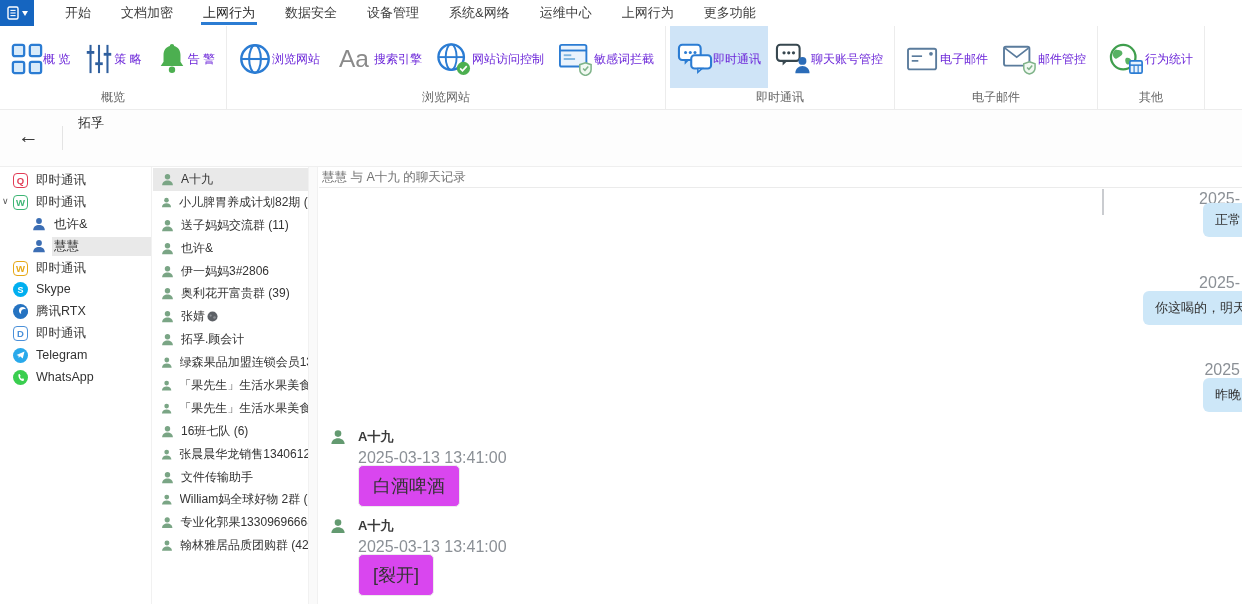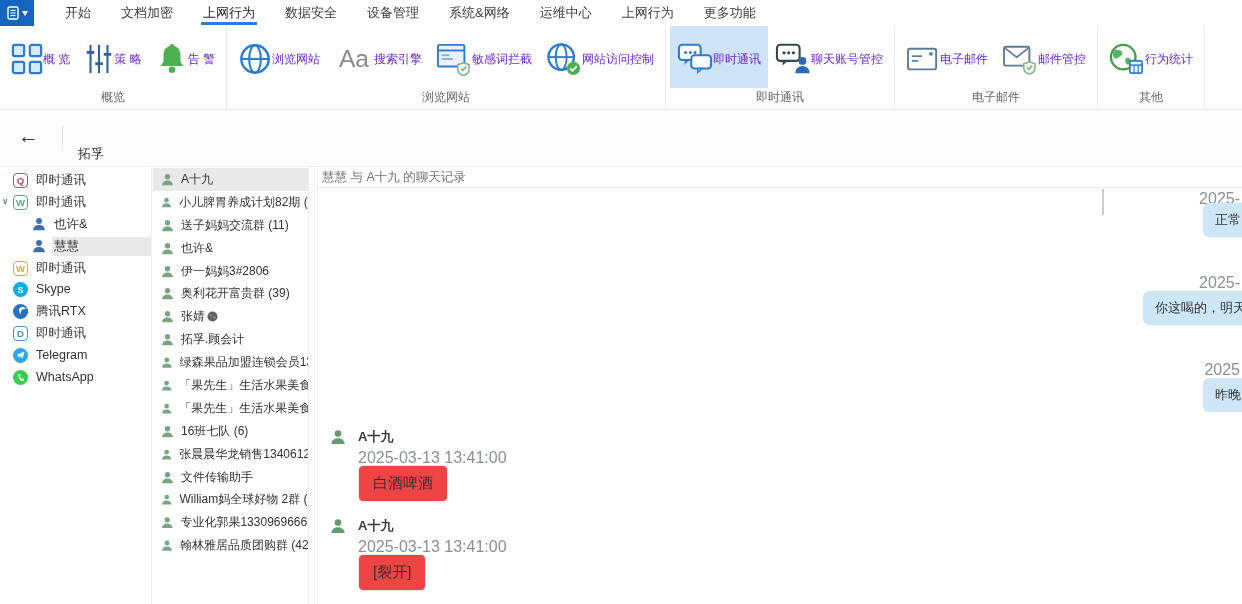--- a/index.html
+++ b/index.html
@@ -22,21 +22,21 @@
   .rbtn { display:flex; flex-direction:row; align-items:center; padding:4px 7px 0; cursor:pointer; }
   .rbtn .ric { height:40px; display:flex; align-items:center; justify-content:center; }
   .rbtn .rlabel { font-size:12px; color:#6d28d9; white-space:nowrap; margin-top:1px; }
   .rbtn.active { background:#cfe4f7; }
   .glabel { font-size:12px; color:#666; text-align:center; height:21px; line-height:19px; }
 
   
   .crumb { position:absolute; top:110px; left:0; right:0; height:57px; background:#fdfdfd; border-bottom:1px solid #efefef; }
   .back { position:absolute; left:18px; top:14px; font-size:21px; color:#3c3c3c; cursor:pointer; }
   .crumb-div { position:absolute; left:62px; top:16px; width:1px; height:24px; background:#e4e4e4; }
-  .crumb-title { position:absolute; left:78px; top:35px; font-size:13px; color:#333; }
+  .crumb-title { position:absolute; left:78px; top:4px; font-size:13px; color:#333; }
 
   
   .sidebar { position:absolute; top:167px; left:0; width:152px; bottom:0; background:#fff; border-right:1px solid #f1f1f1; padding-top:3px; overflow:hidden; }
   .srow { position:relative; height:21.8px; display:flex; align-items:center; padding-left:13px; font-size:12.5px; color:#333; cursor:pointer; }
   .srow.indent { padding-left:32px; }
   .chev { position:absolute; left:2px; top:4px; color:#555; font-size:9px; }
   .slabel { margin-left:6px; white-space:nowrap; flex:1; line-height:19px; padding-left:2px; }
   .srow.selected .slabel { background:#e9e9e9; }
   .badge { width:15px; height:15px; border-radius:4px; display:flex; align-items:center; justify-content:center; font-size:9.5px; font-weight:bold; flex:none; }
   .b-qq { border:1.5px solid #e23b55; color:#e23b55; }
@@ -54,21 +54,21 @@
   .vscroll { position:absolute; top:167px; left:308px; width:10px; bottom:0; background:#fafafa; border-left:1px solid #f1f1f1; border-right:1px solid #f1f1f1; }
 
   
   .chat { position:absolute; top:167px; left:319px; right:0; bottom:0; background:#fff; overflow:hidden; }
   .chat-header { height:21px; line-height:20px; font-size:12.5px; color:#737373; padding-left:3px; border-bottom:1px solid #ebebeb; }
   .chat-body { position:absolute; top:22px; left:0; right:0; bottom:0; overflow:hidden; }
   .ts { position:absolute; font-size:16px; color:#8b9096; white-space:nowrap; }
   .obubble { position:absolute; background:#cde7f8; border-radius:6px; padding:8px 12px; font-size:13px; color:#333; white-space:nowrap; min-width:140px; }
   .iname { position:absolute; font-size:13px; font-weight:bold; color:#3a3a3a; }
   .iav { position:absolute; }
-  .ibubble { position:absolute; background:#ef4444; border:1px solid #ececec; border-radius:5px; padding:8px 14px; font-size:15px; color:#333; white-space:nowrap; }
+  .ibubble { position:absolute; background:#d946ef; border:1px solid #ececec; border-radius:5px; padding:8px 14px; font-size:18px; color:#333; white-space:nowrap; }
   .artifact { position:absolute; left:783px; top:-4px; width:2px; height:30px; background:#caccd0; }
 </style>
 </head>
 <body>
 
 <div id="screen">
 
   <div class="menubar">
     <div class="appbtn">
       <svg width="13" height="14" viewBox="0 0 13 14">
@@ -151,41 +151,41 @@
           <span class="ric">
             <svg width="40" height="32" viewBox="0 0 40 34">
               <text x="20" y="25" text-anchor="middle" font-size="26" fill="#8a8a8a" font-family="Liberation Sans, sans-serif">Aa</text>
             </svg>
             </span>
           <span class="rlabel">搜索引擎</span>
         </div>
         <div class="rbtn">
           <span class="ric">
             <svg width="36" height="34" viewBox="0 0 38 36">
+              <circle cx="16" cy="16" r="13.5" fill="none" stroke="#2b7cd3" stroke-width="2.5"></circle>
+              <ellipse cx="16" cy="16" rx="5.8" ry="13.5" fill="none" stroke="#2b7cd3" stroke-width="2"></ellipse>
+              <line x1="2.5" y1="16" x2="29.5" y2="16" stroke="#2b7cd3" stroke-width="2"></line>
+              <circle cx="29" cy="28" r="7" fill="#4caf50"></circle>
+              <path d="M25.5 28l2.5 2.5 4.5-5" fill="none" stroke="#fff" stroke-width="1.8"></path>
+            </svg>
+            </span>
+          <span class="rlabel">网站访问控制</span>
+        </div>
+        <div class="rbtn">
+          <span class="ric">
+            <svg width="36" height="34" viewBox="0 0 38 36">
               <rect x="2" y="3" width="28" height="23" rx="2" fill="#eaf3fc" stroke="#2b7cd3" stroke-width="2"></rect>
               <line x1="2" y1="9" x2="30" y2="9" stroke="#2b7cd3" stroke-width="2"></line>
               <line x1="6" y1="14" x2="14" y2="14" stroke="#7db4e0" stroke-width="2"></line>
               <line x1="6" y1="18" x2="18" y2="18" stroke="#7db4e0" stroke-width="2"></line>
               <path d="M29 22l6 2v5c0 3.5-2.5 5.5-6 6.5-3.5-1-6-3-6-6.5v-5z" fill="#f2f9f2" stroke="#7fb389" stroke-width="1.6"></path>
               <path d="M26.5 28l2 2 3.5-4" fill="none" stroke="#7fb389" stroke-width="1.6"></path>
             </svg>
             </span>
           <span class="rlabel">敏感词拦截</span>
-        </div>
-        <div class="rbtn">
-          <span class="ric">
-            <svg width="36" height="34" viewBox="0 0 38 36">
-              <circle cx="16" cy="16" r="13.5" fill="none" stroke="#2b7cd3" stroke-width="2.5"></circle>
-              <ellipse cx="16" cy="16" rx="5.8" ry="13.5" fill="none" stroke="#2b7cd3" stroke-width="2"></ellipse>
-              <line x1="2.5" y1="16" x2="29.5" y2="16" stroke="#2b7cd3" stroke-width="2"></line>
-              <circle cx="29" cy="28" r="7" fill="#4caf50"></circle>
-              <path d="M25.5 28l2.5 2.5 4.5-5" fill="none" stroke="#fff" stroke-width="1.8"></path>
-            </svg>
-            </span>
-          <span class="rlabel">网站访问控制</span>
         </div>
       </div>
       <div class="glabel">浏览网站</div>
     </div>
 
     <div class="rgroup">
       <div class="rbuttons">
         <div class="rbtn active">
           <span class="ric">
             <svg width="36" height="34" viewBox="0 0 38 36">

